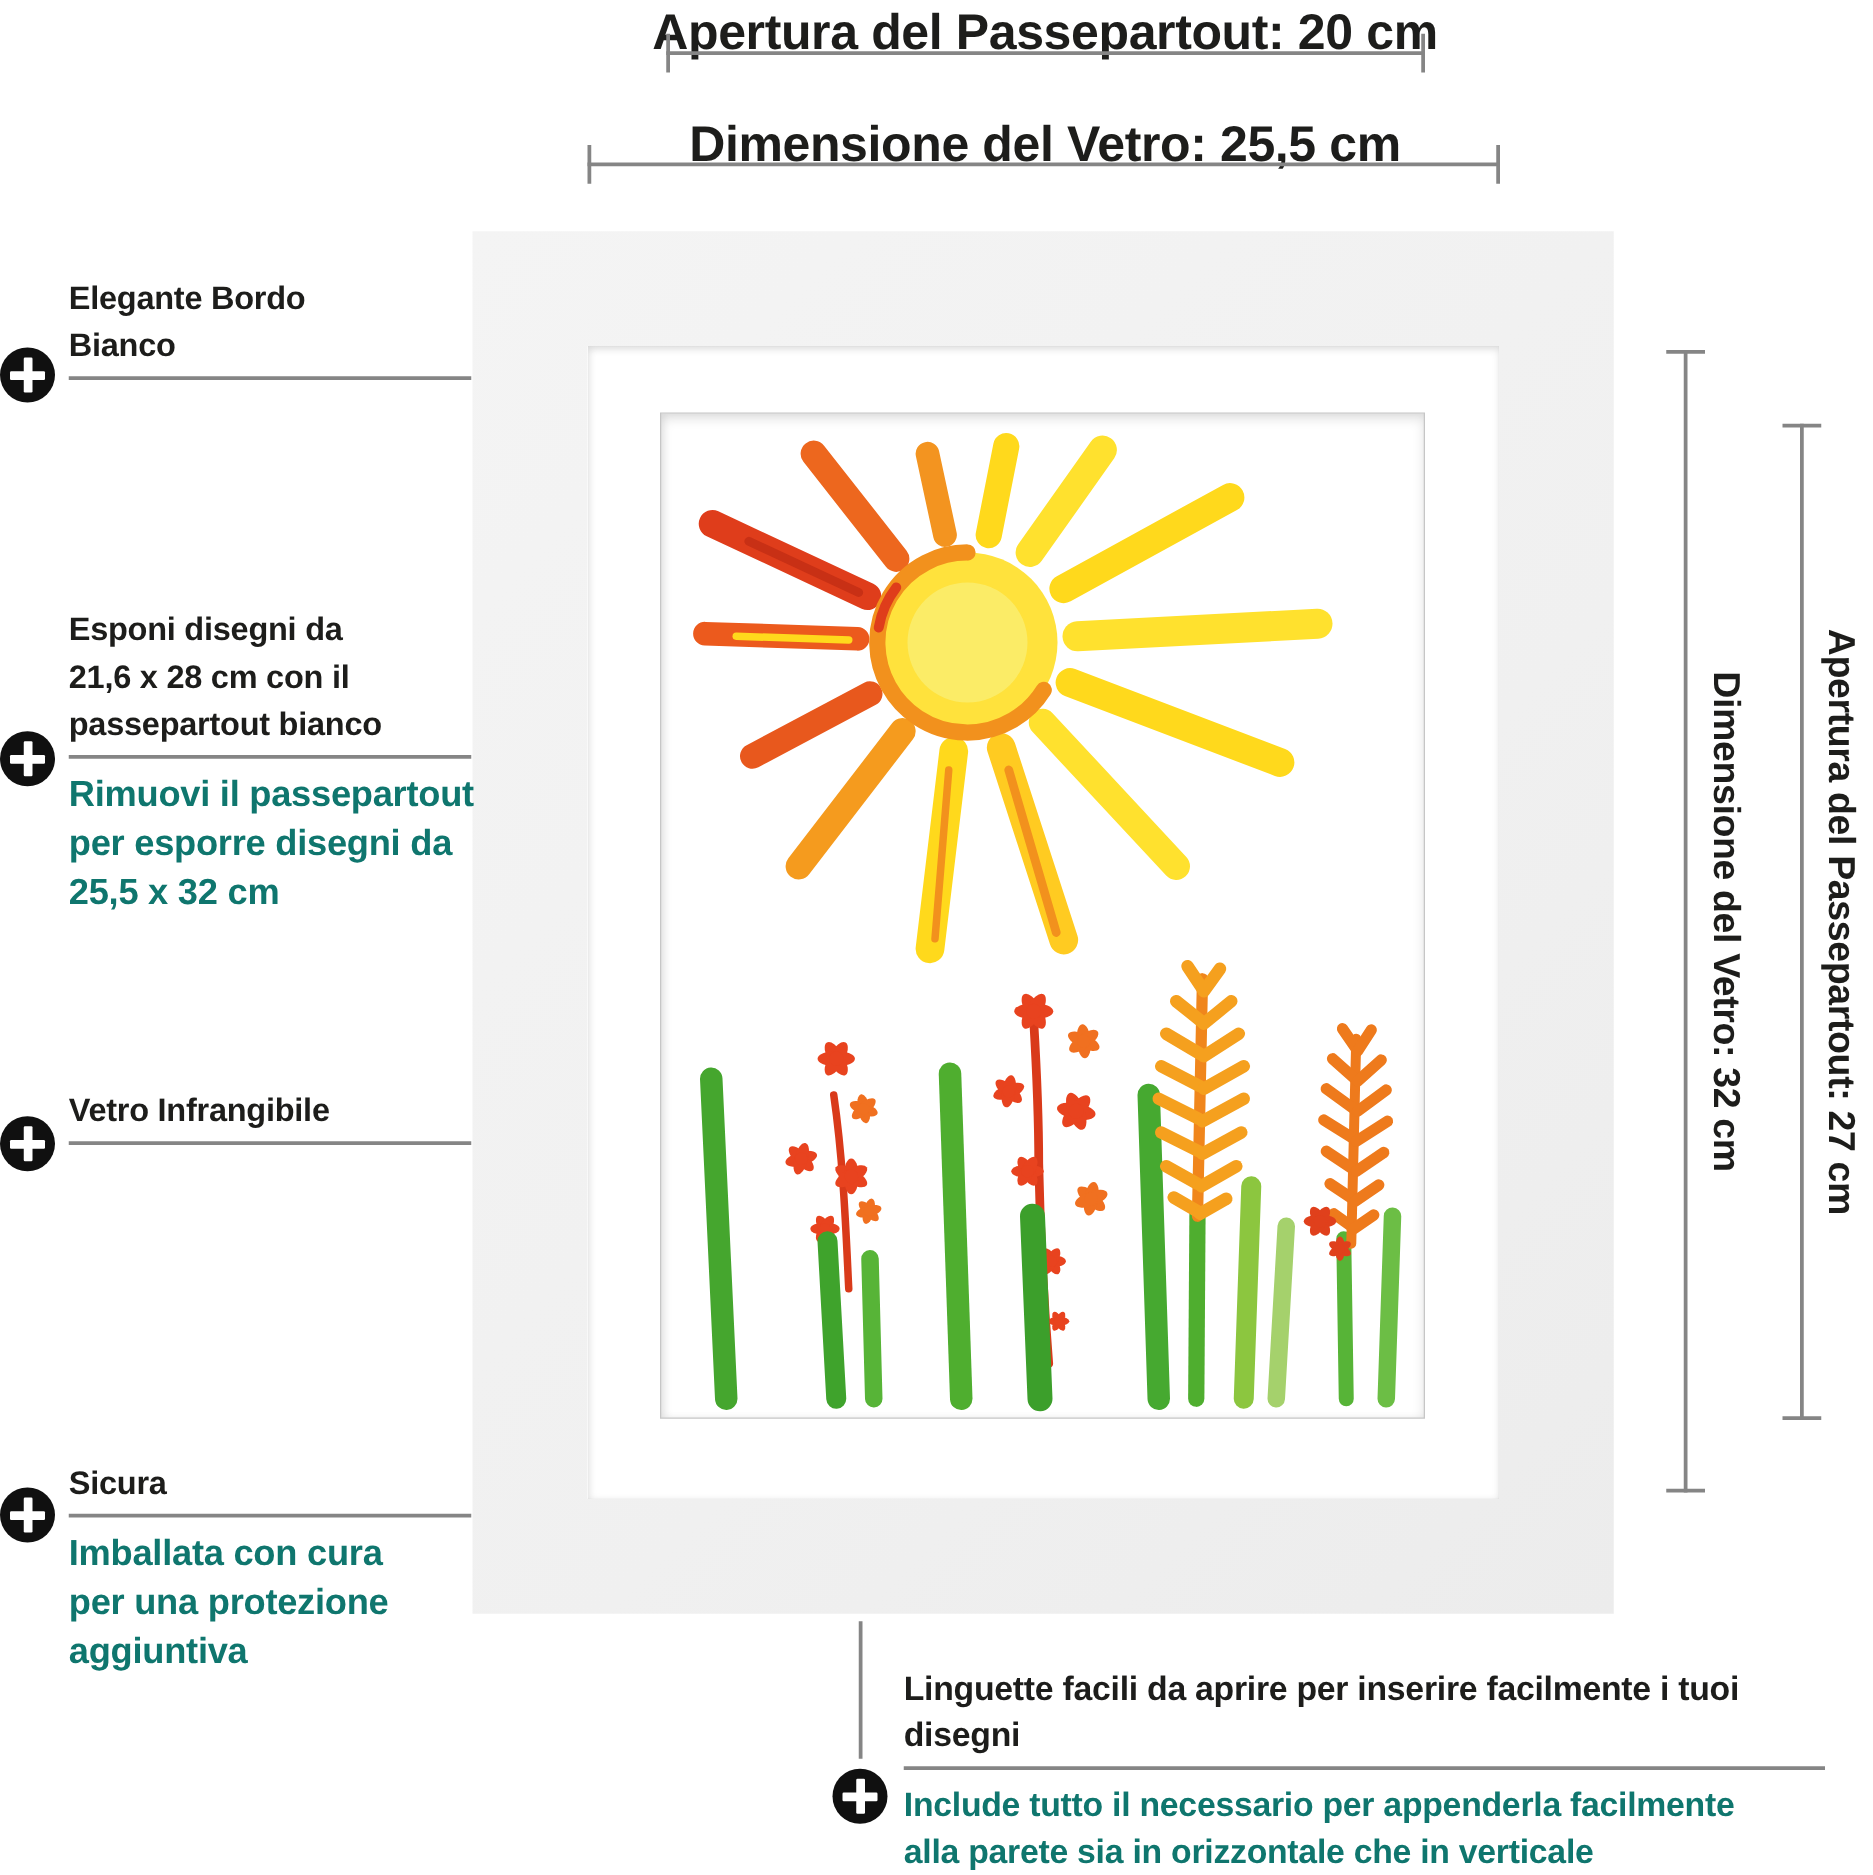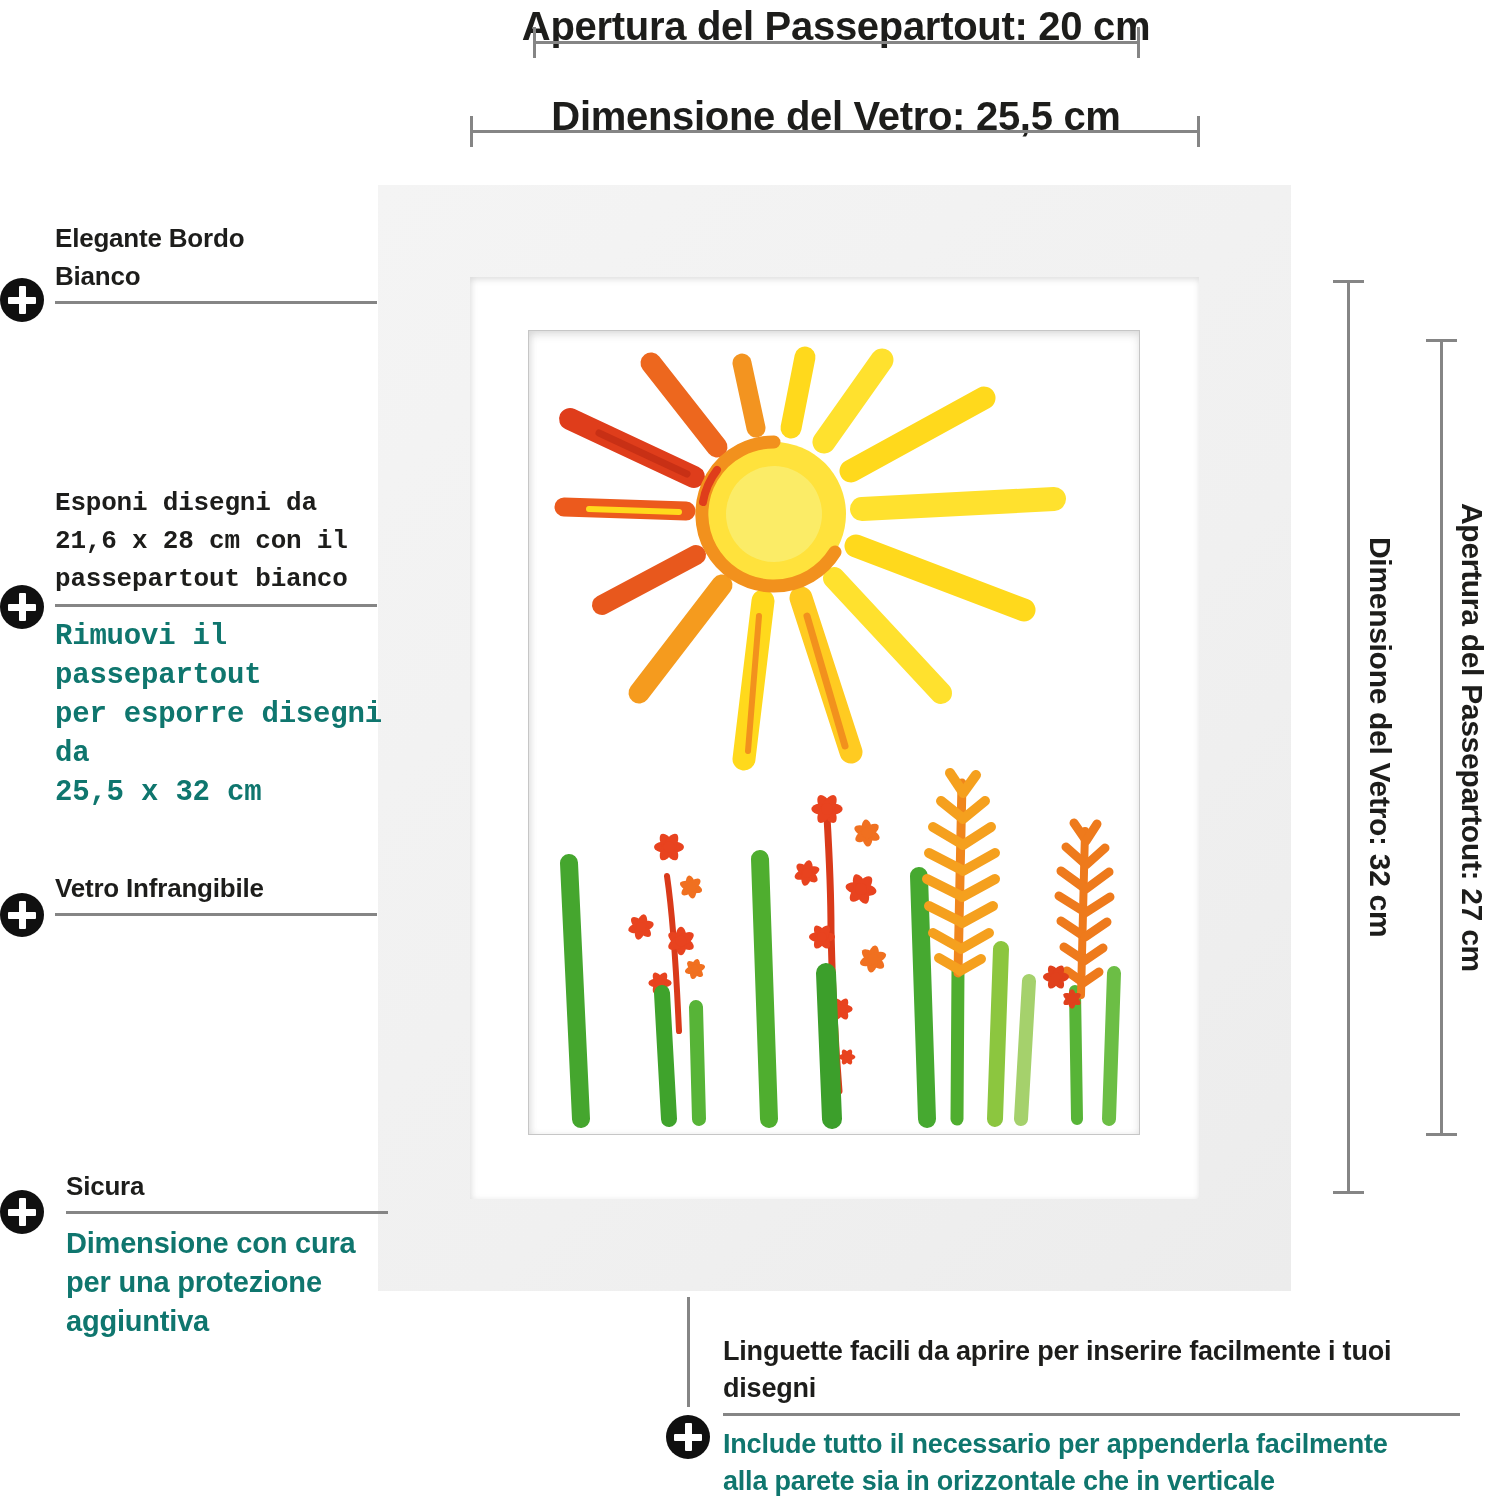--- a/index.html
+++ b/index.html
@@ -234,21 +234,21 @@
   <div class="feature" style="left:55px;top:219px;width:330px;">
     <div class="f-title">Elegante Bordo
 Bianco</div>
     <div class="f-rule" style="width:322px;"></div>
   </div>
 
   <span class="plus-icon" style="left:0;top:585px;">
     <span class="bar-h"></span>
       <span class="bar-v"></span>
   </span>
-  <div class="feature" style="left:55px;top:484px;width:340px;font-family:Liberation Mono, monospace;">
+  <div class="feature" style="left:55px;top:484px;width:340px;">
     <div class="f-title">Esponi disegni da
 21,6 x 28 cm con il
 passepartout bianco</div>
     <div class="f-rule" style="width:322px;"></div>
     <div class="f-desc">Rimuovi il passepartout
 per esporre disegni da
 25,5 x 32 cm</div>
   </div>
 
   <span class="plus-icon" style="left:0;top:893px;">
@@ -257,24 +257,24 @@
   </span>
   <div class="feature" style="left:55px;top:869px;width:340px;">
     <div class="f-title">Vetro Infrangibile</div>
     <div class="f-rule" style="width:322px;"></div>
   </div>
 
   <span class="plus-icon" style="left:0;top:1190px;">
     <span class="bar-h"></span>
       <span class="bar-v"></span>
   </span>
-  <div class="feature" style="left:66px;top:1167px;width:340px;">
+  <div class="feature" style="left:55px;top:1167px;width:340px;">
     <div class="f-title">Sicura</div>
     <div class="f-rule" style="width:322px;"></div>
-    <div class="f-desc">Dimensione con cura
+    <div class="f-desc">Imballata con cura
 per una protezione
 aggiuntiva</div>
   </div>
 
   <div class="connector-v" style="left:687px;top:1297px;height:110px;"></div>
   <span class="plus-icon" style="left:666px;top:1415px;">
     <span class="bar-h"></span>
       <span class="bar-v"></span>
   </span>
   <div class="feature bottom" style="left:723px;top:1333px;width:780px;">

